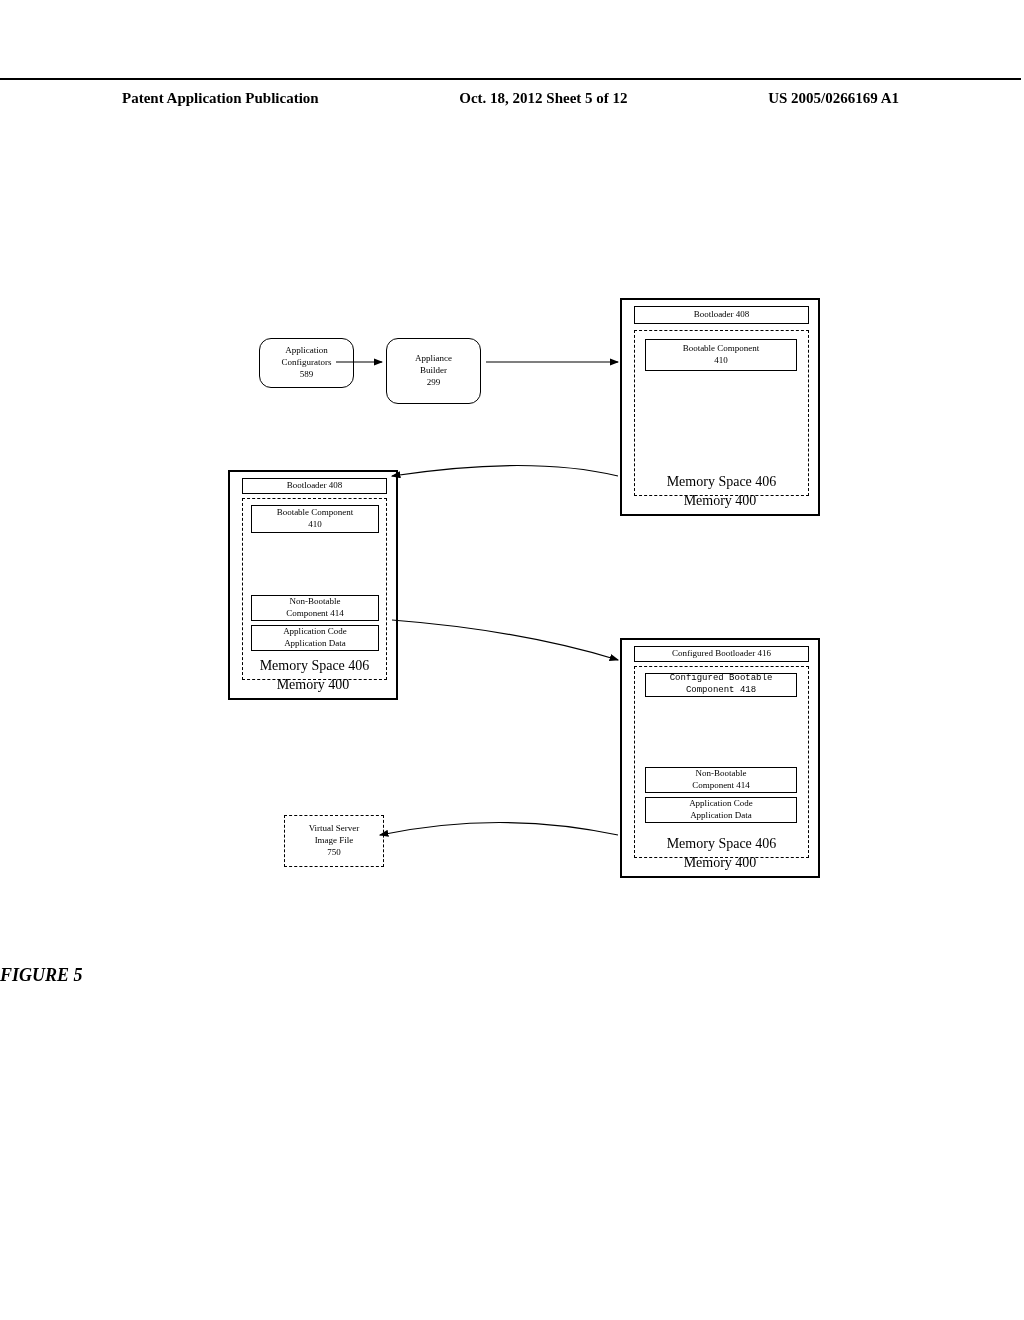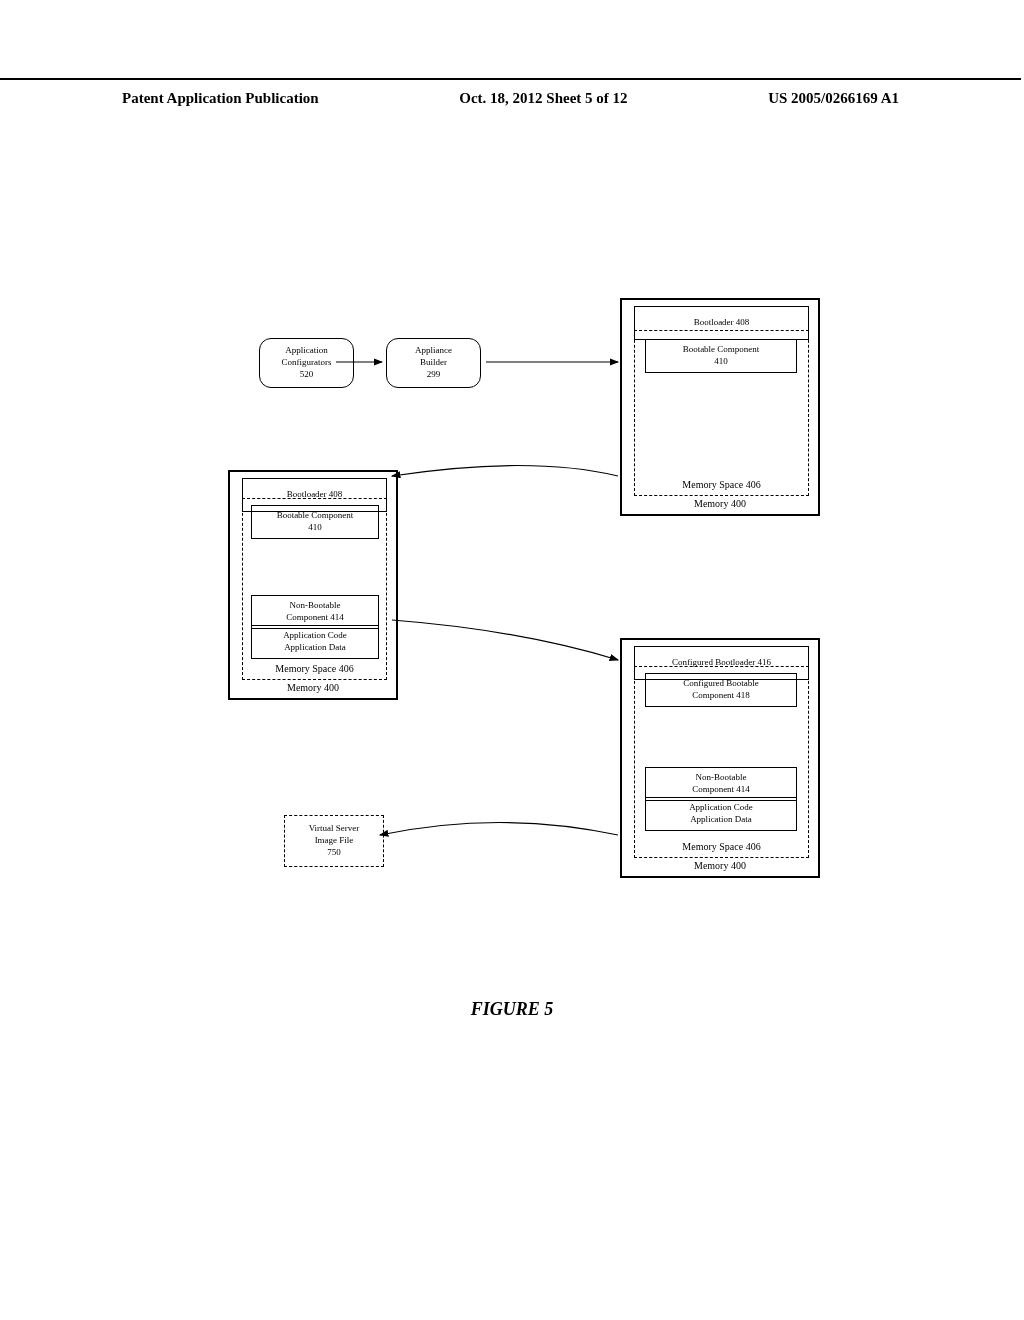--- a/index.html
+++ b/index.html
@@ -39,53 +39,51 @@
     .box {
       position: absolute;
       border: 1px solid #000;
       text-align: center;
       font-size: 9px;
       line-height: 1.3;
       display: flex;
       flex-direction: column;
       justify-content: center;
       align-items: center;
-      padding: 16px;
+      padding: 7px;
     }
     .box.dashed {
       border-style: dashed;
     }
     .box.rounded {
       border-radius: 12px;
     }
     .box.solid-outer {
       border: 2px solid #000;
     }
     .figure-caption {
       position: absolute;
       top: 965px;
       left: 0;
       width: 1024px;
-      text-align: center;
       font-size: 18px;
       font-weight: bold;
       font-style: italic;
-      margin-top: 34px;
     }
     svg.connector {
       position: absolute;
       top: 0;
       left: 0;
       width: 100%;
       height: 100%;
       pointer-events: none;
     }
     .inner-label {
       position: absolute;
-      font-size: 10px;
+      font-size: 14px;
       text-align: center;
     }
   </style>
 </head>
 <body>
 
 <div class="header">
   <div class="header-row">
     <span>Patent Application Publication</span>
     <span>Oct. 18, 2012   Sheet 5 of 12</span>
@@ -104,24 +102,24 @@
     <line x1="216" y1="82" x2="262" y2="82" stroke="#000" stroke-width="1.2" marker-end="url(#arrowhead)"></line>
     <line x1="366" y1="82" x2="498" y2="82" stroke="#000" stroke-width="1.2" marker-end="url(#arrowhead)"></line>
     <path d="M 498 196 Q 410 175, 272 196" stroke="#000" stroke-width="1.2" fill="none" marker-end="url(#arrowhead)"></path>
     <path d="M 272 340 Q 400 350, 498 380" stroke="#000" stroke-width="1.2" fill="none" marker-end="url(#arrowhead)"></path>
     <path d="M 498 555 Q 380 530, 260 555" stroke="#000" stroke-width="1.2" fill="none" marker-end="url(#arrowhead)"></path>
   </svg>
 
   <div class="box rounded" style="left:120px; top:58px; width:95px; height:50px;margin-left:19px;">
     <span>Application</span>
     <span>Configurators</span>
-    <span>520</span>
-  </div>
-
-  <div class="box rounded" style="left:266px; top:58px; width:95px; height:50px;">
+    <span>589</span>
+  </div>
+
+  <div class="box rounded" style="left:266px; top:58px; width:95px; height:66px;">
     <span>Appliance</span>
     <span>Builder</span>
     <span>299</span>
   </div>
 
   <div class="box solid-outer" style="left:500px; top:18px; width:200px; height:218px; display:block;">
     <div class="box" style="left:12px; top:6px; width:175px; height:18px;">
       <span>Bootloader 408</span>
     </div>
     <div class="box dashed" style="left:12px; top:30px; width:175px; height:166px; display:block;">
@@ -162,21 +160,21 @@
     <div class="inner-label" style="left:0; bottom:4px; width:100%;">
       <span>Memory 400</span>
     </div>
   </div>
 
   <div class="box solid-outer" style="left:500px; top:358px; width:200px; height:240px; display:block;">
     <div class="box" style="left:12px; top:6px; width:175px; height:16px;">
       <span>Configured Bootloader 416</span>
     </div>
     <div class="box dashed" style="left:12px; top:26px; width:175px; height:192px; display:block;">
-      <div class="box" style="left:10px; top:6px; width:152px; height:16px;">
+      <div class="box" style="left:10px; top:6px; width:152px; height:24px;font-family:Liberation Mono, monospace;">
         <span>Configured Bootable</span>
         <span>Component 418</span>
       </div>
       <div class="box" style="left:10px; top:100px; width:152px; height:26px;">
         <span>Non-Bootable</span>
         <span>Component 414</span>
       </div>
       <div class="box" style="left:10px; top:130px; width:152px; height:26px;">
         <span>Application Code</span>
         <span>Application Data</span>

